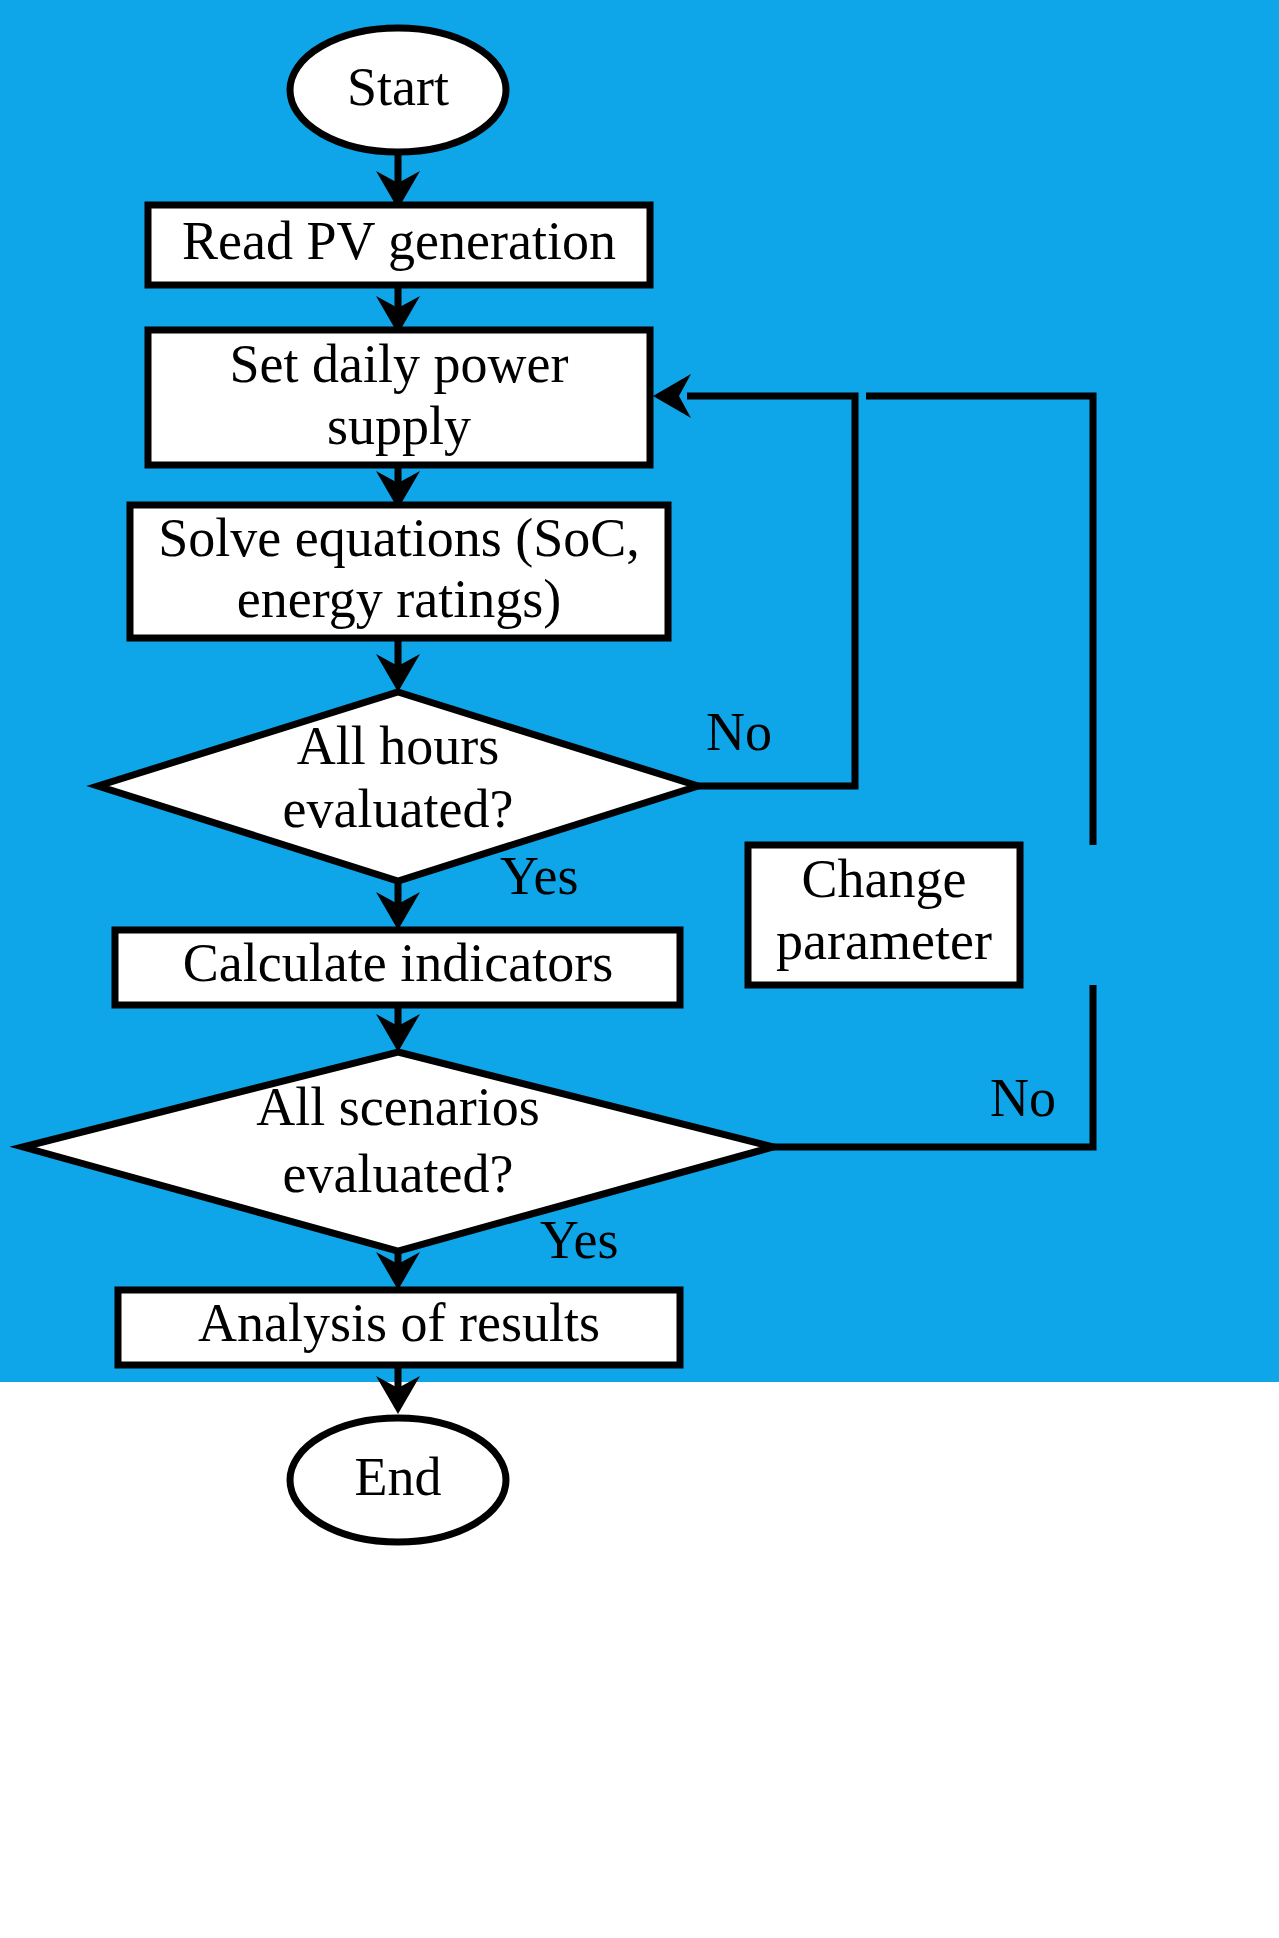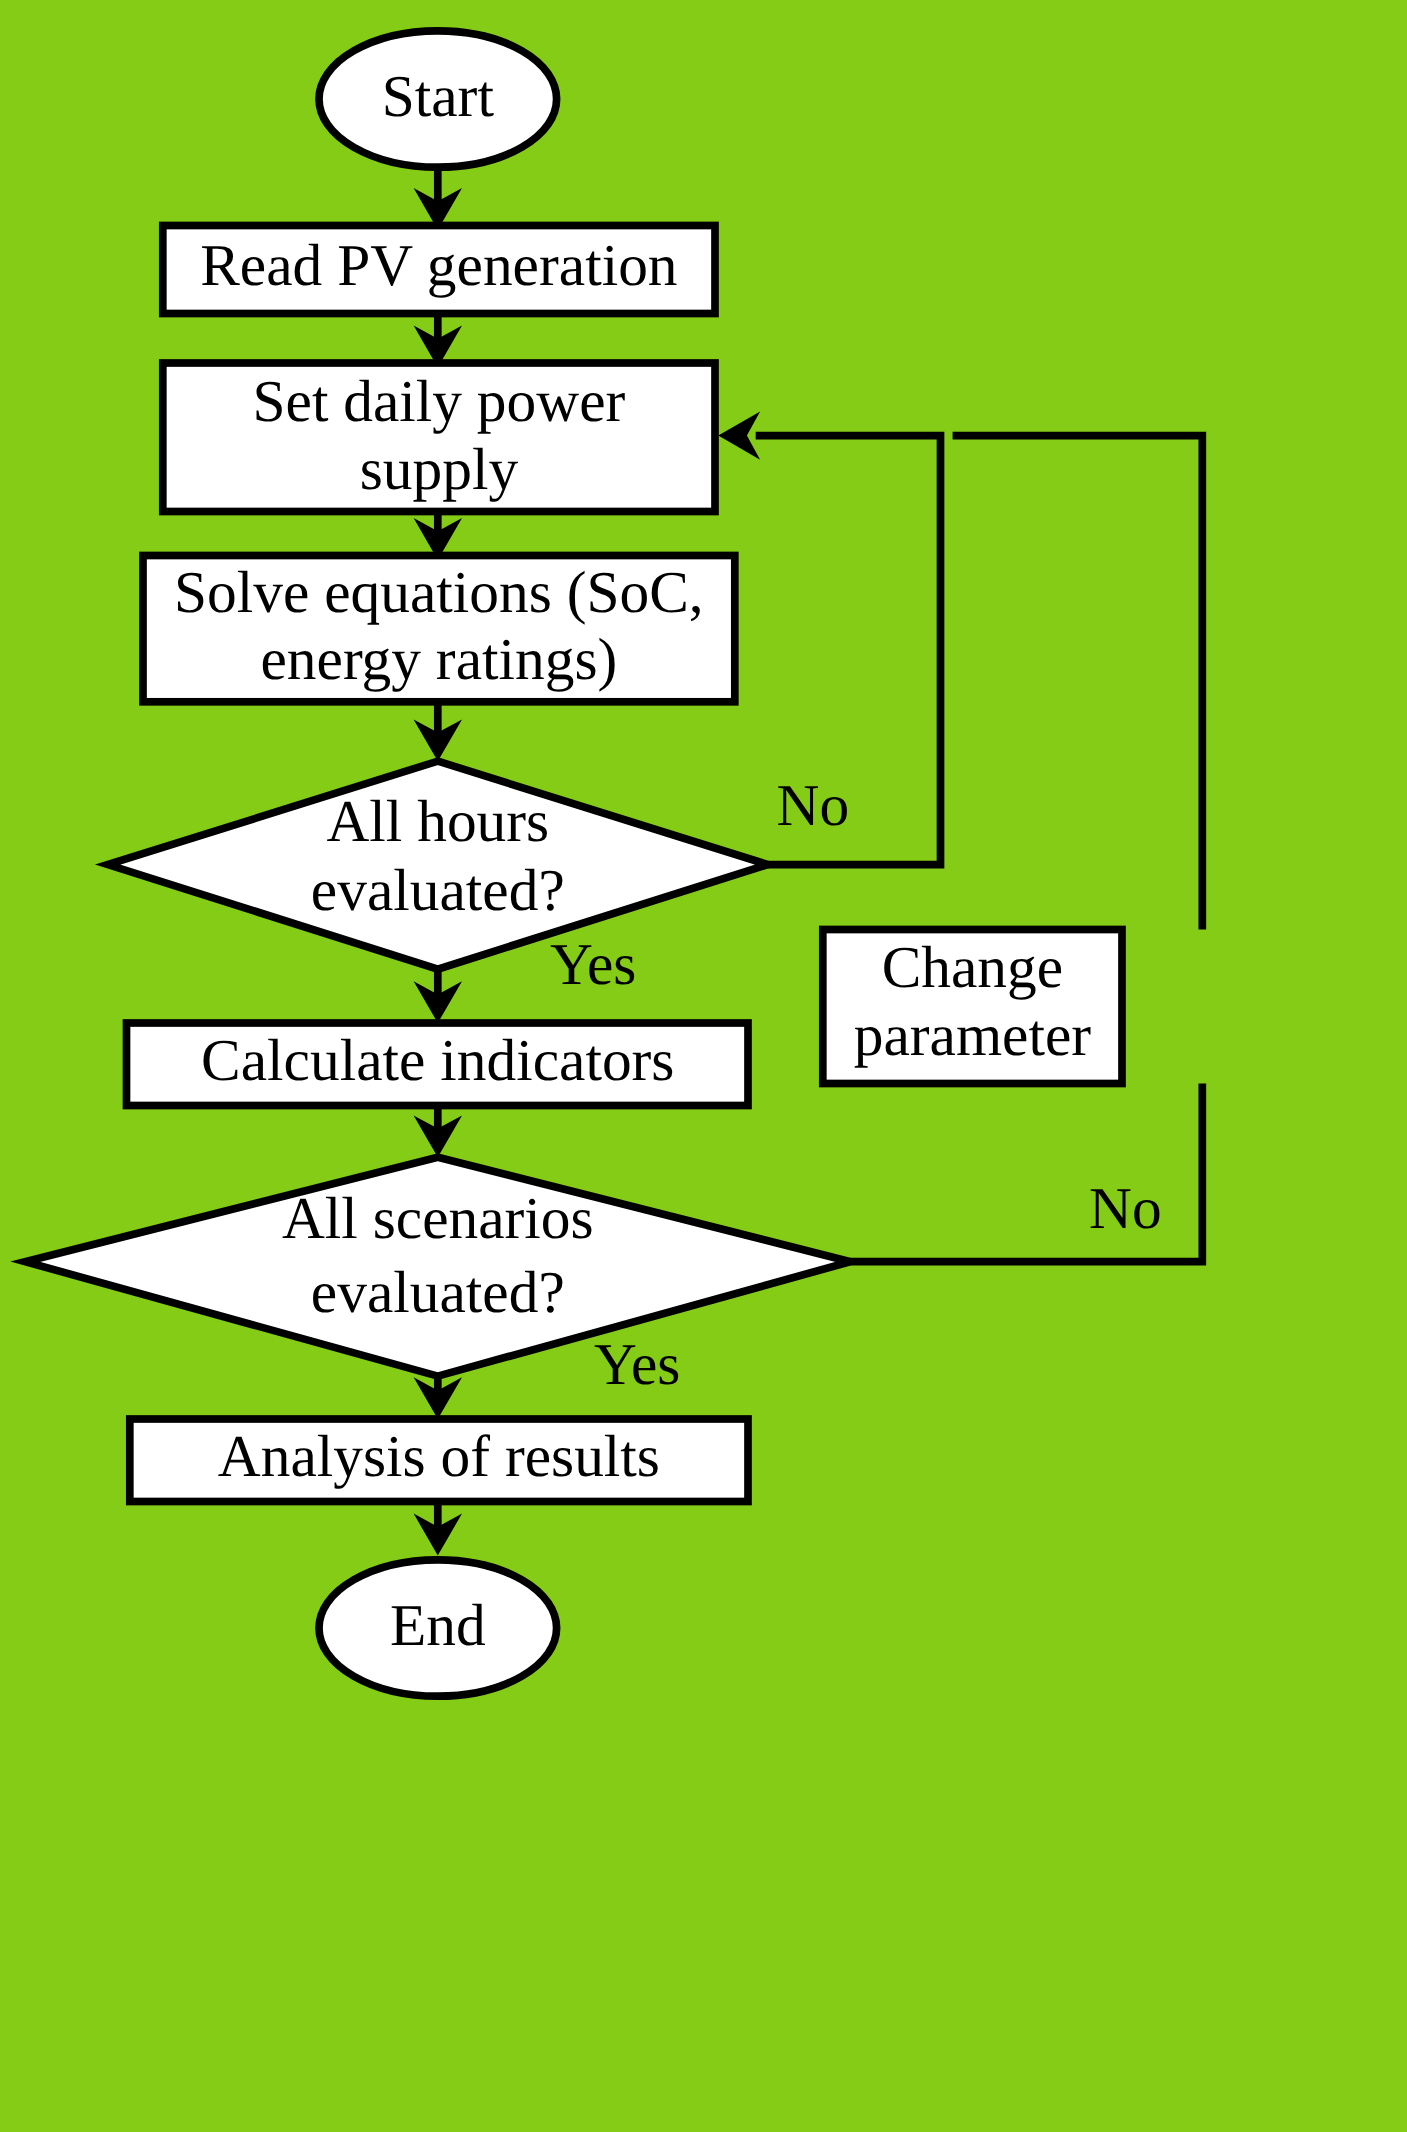--- a/index.html
+++ b/index.html
@@ -9,22 +9,22 @@
   }
   body {
     width: 1279px;
     height: 1938px;
     overflow: hidden;
     font-family: "Liberation Serif", "DejaVu Serif", serif;
   }
   #flow-root {
     position: relative;
     width: 1279px;
-    height: 1938px;
-    background: #84cc16;
+    height: 1382px;
+    background: #0ea5e9;
   }
   svg.flow-canvas {
     display: block;
     width: 1279px;
     height: 1938px;
   }
   .node-shape {
     fill: #ffffff;
     stroke: #000000;
     stroke-width: 7;

